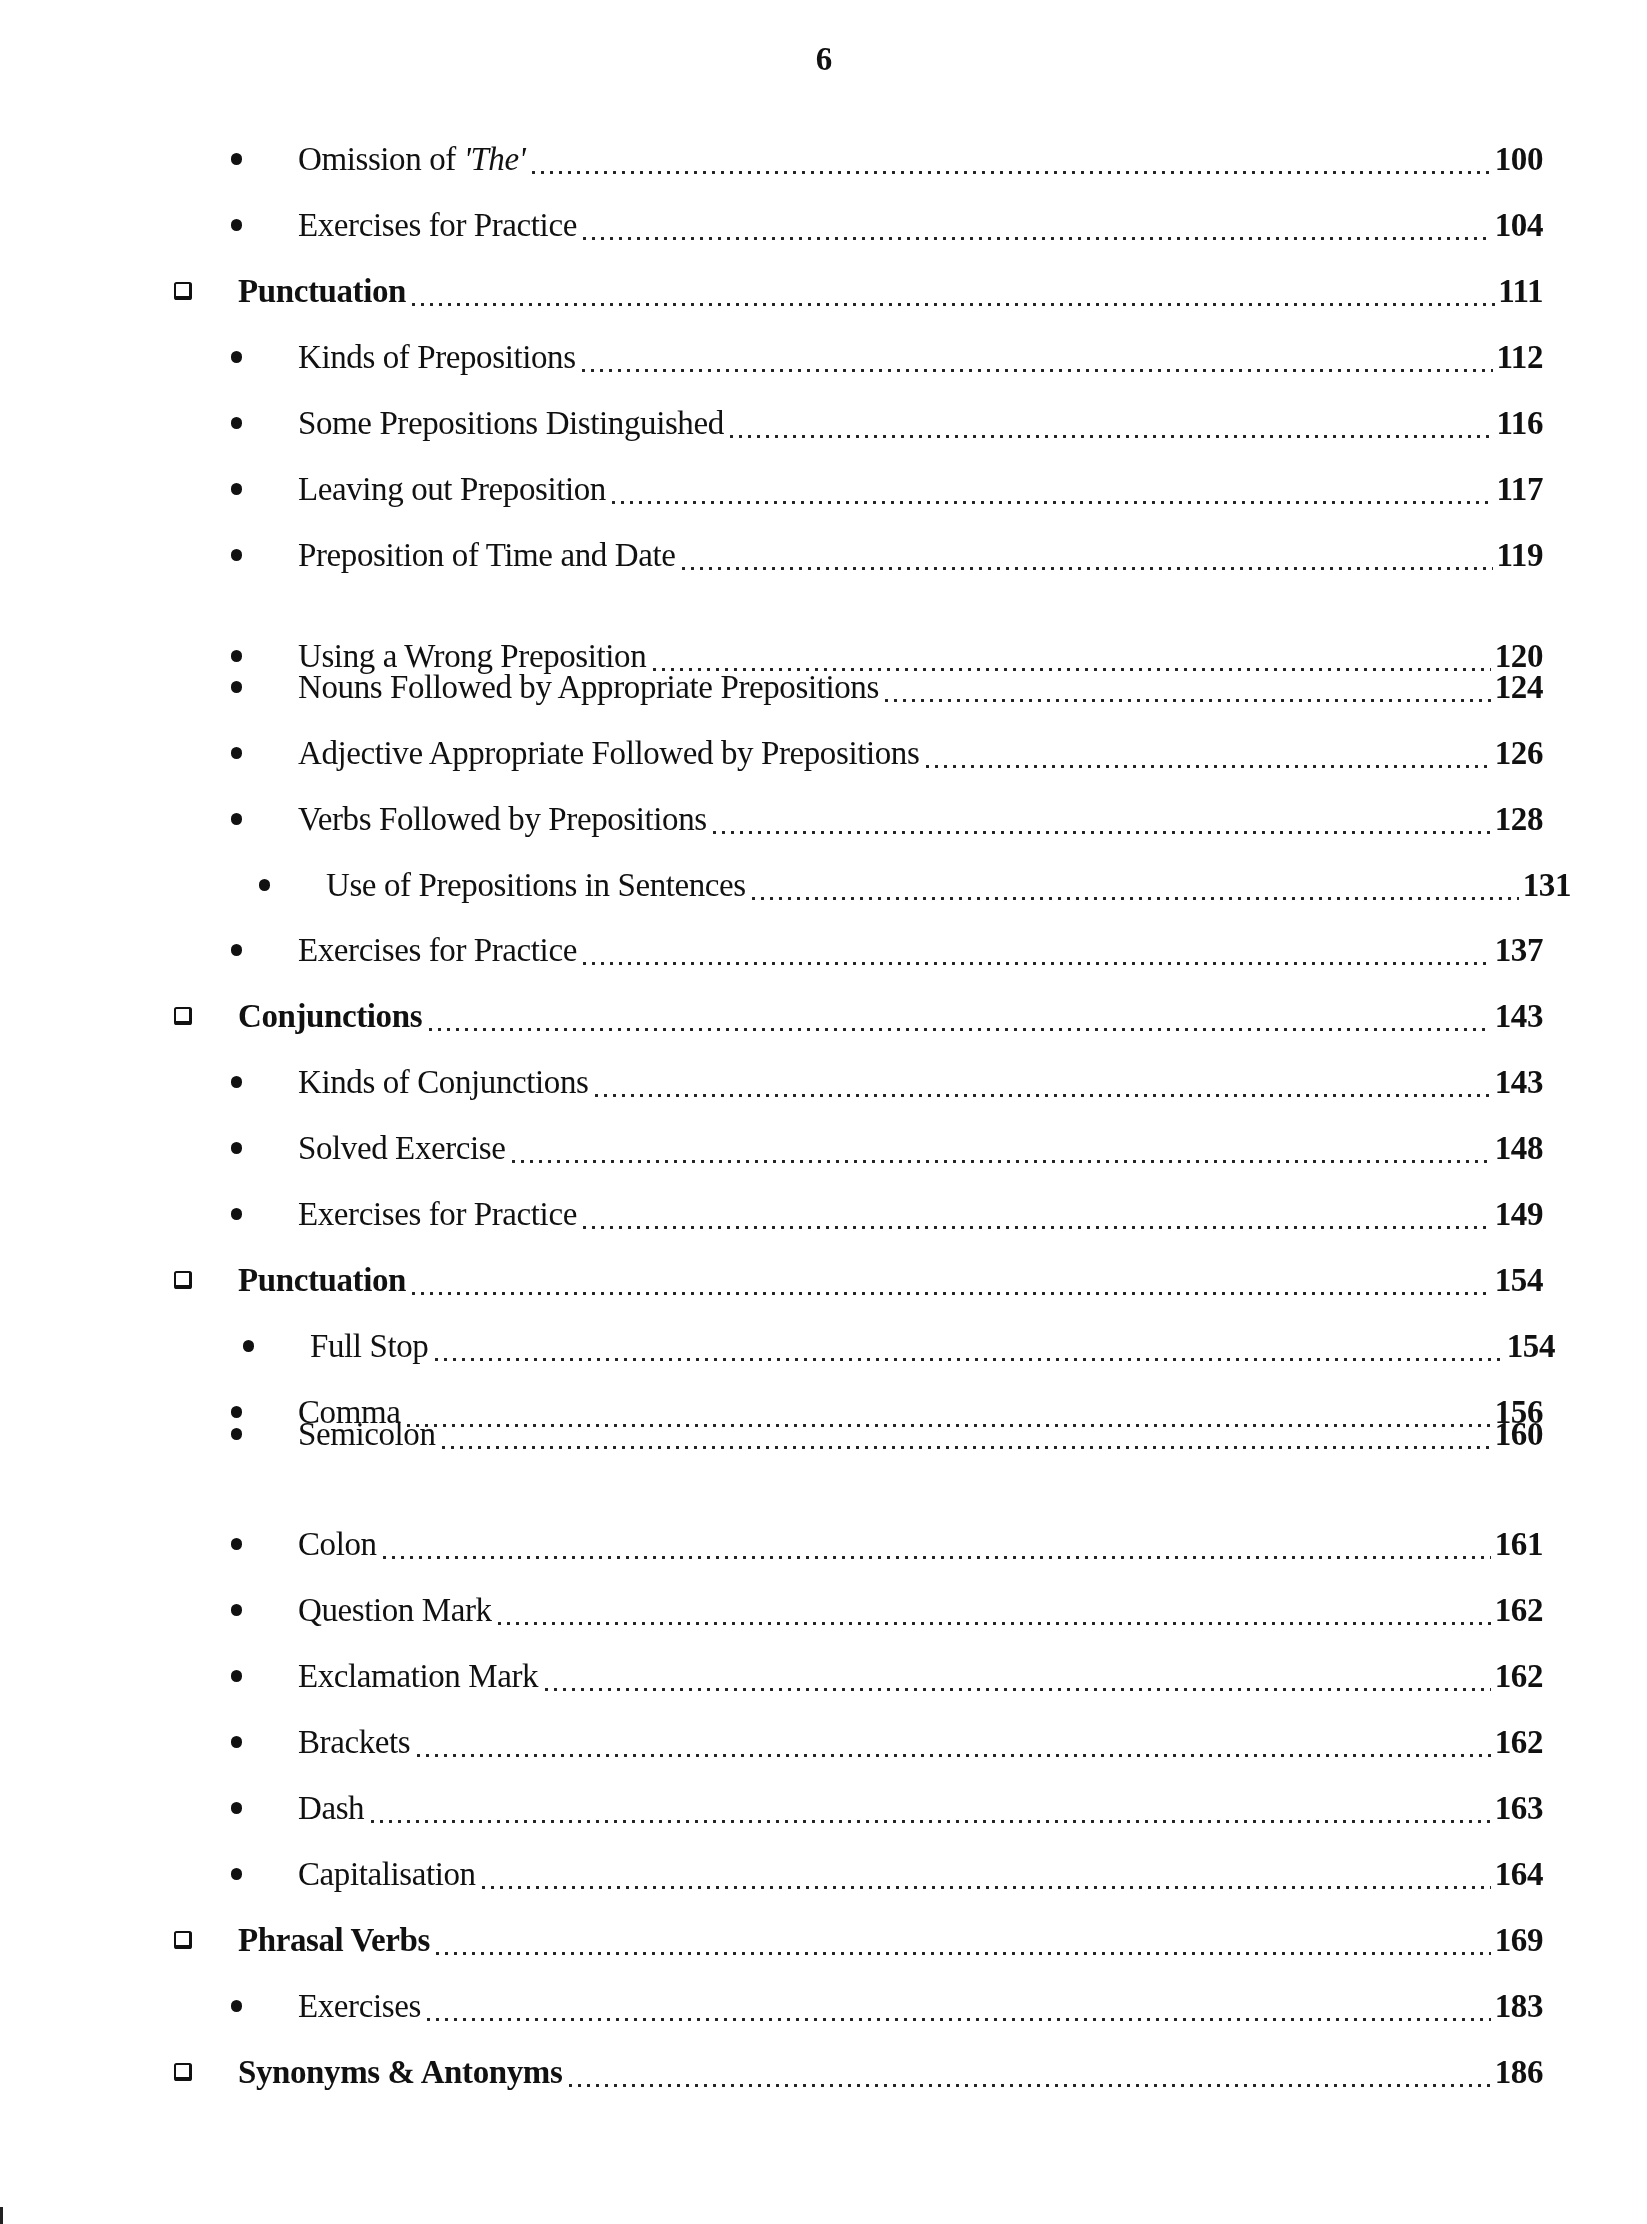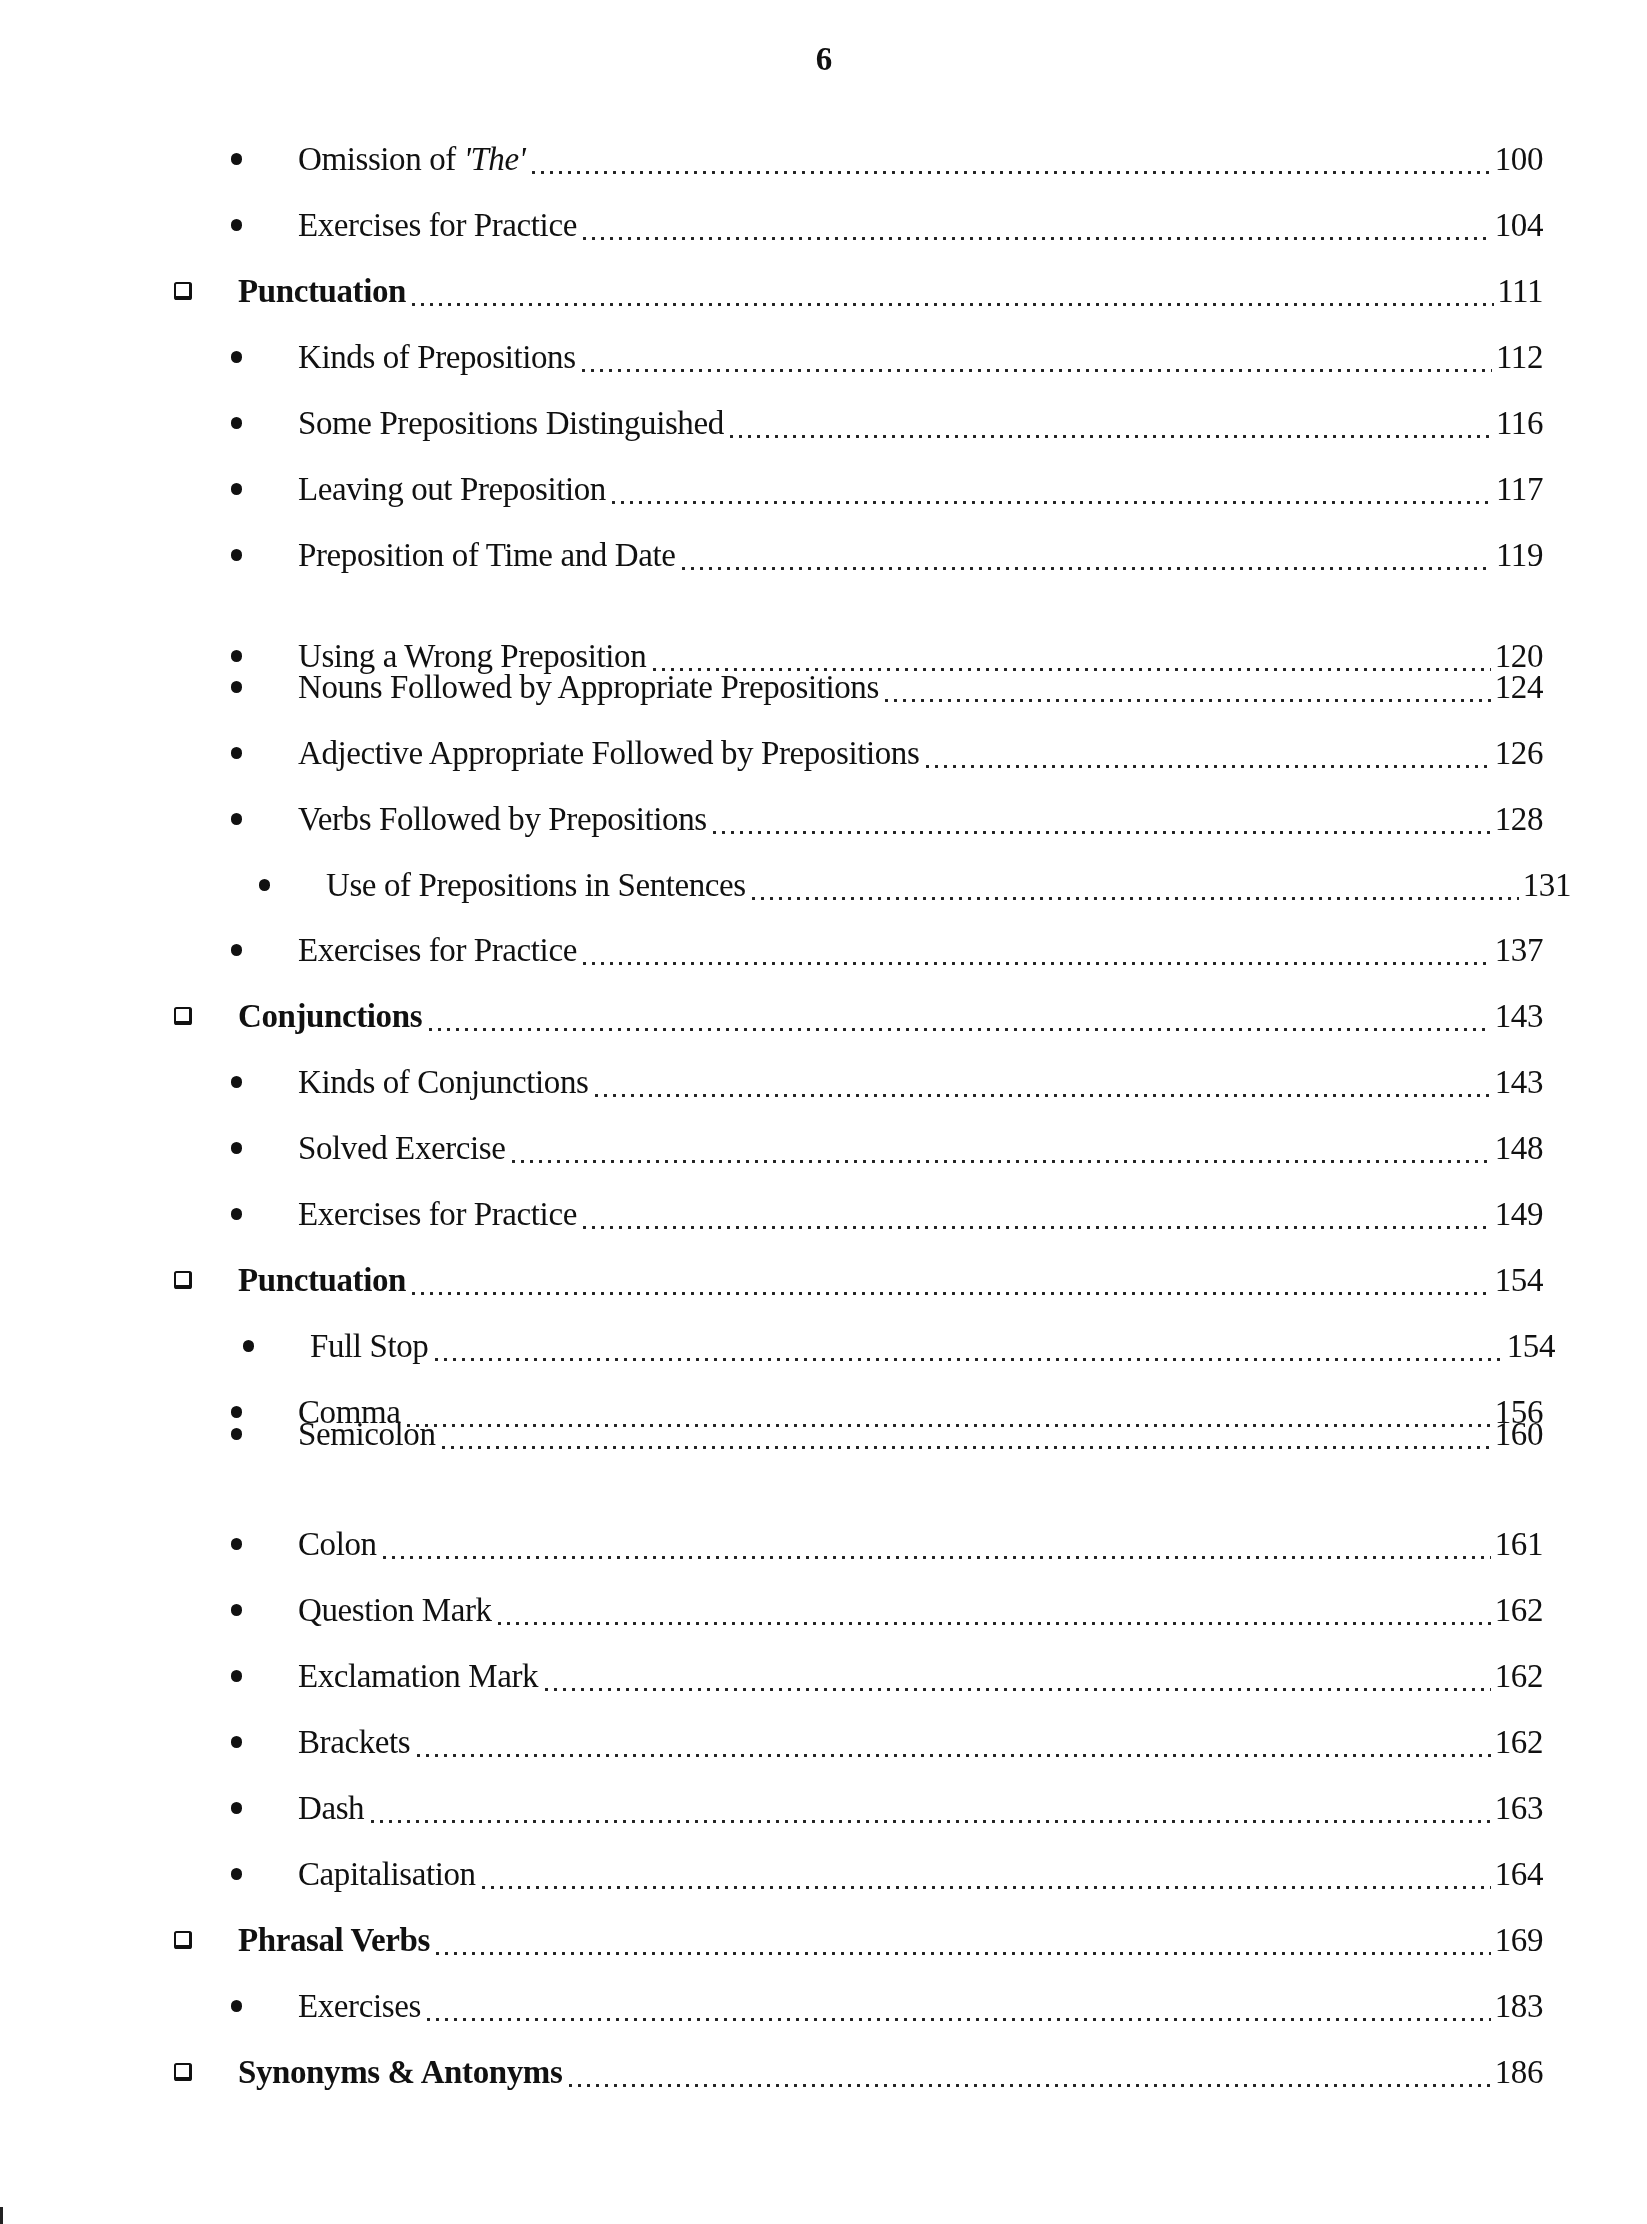--- a/index.html
+++ b/index.html
@@ -15,21 +15,21 @@
   .square-marker { left: 170px; width: 26px; }
   .square-box { width: 17.4px; height: 17.4px; border: 3.5px solid #111; border-radius: 2.6px; box-sizing: border-box; border-left-width: 2.6px; border-top-width: 2.6px; border-bottom-width: 4.3px; }
   .entry { position: absolute; top: 0; height: 52px; right: 105px; display: flex; align-items: center; font-size: 33px; letter-spacing: -0.4px; }
   .entry.sub { left: 298px; }
   .entry.head { left: 238px; font-weight: bold; }
   .label { white-space: nowrap; flex: 0 0 auto; }
   .label i { font-style: italic; }
   .leader { flex: 1 1 auto; height: 52px; margin: 0 3.5px;
             background-image: radial-gradient(circle, #222 1.4px, transparent 1.8px);
             background-size: 9px 7px; background-repeat: repeat-x; background-position: 0 36px; }
-  .pagenum { flex: 0 0 auto; font-weight: normal; white-space: nowrap; }
+  .pagenum { flex: 0 0 auto; font-weight: bold; white-space: nowrap; }
   .scan-mark { position: absolute; left: 0; top: 2207px; width: 2.6px; height: 17.4px; background: #222; }
 </style>
 </head>
 <body>
 
 <div class="page-number">6</div>
 
 <div class="toc" id="toc">
     <div class="row" style="top: 133px;">
       <span class="marker bullet-marker">

